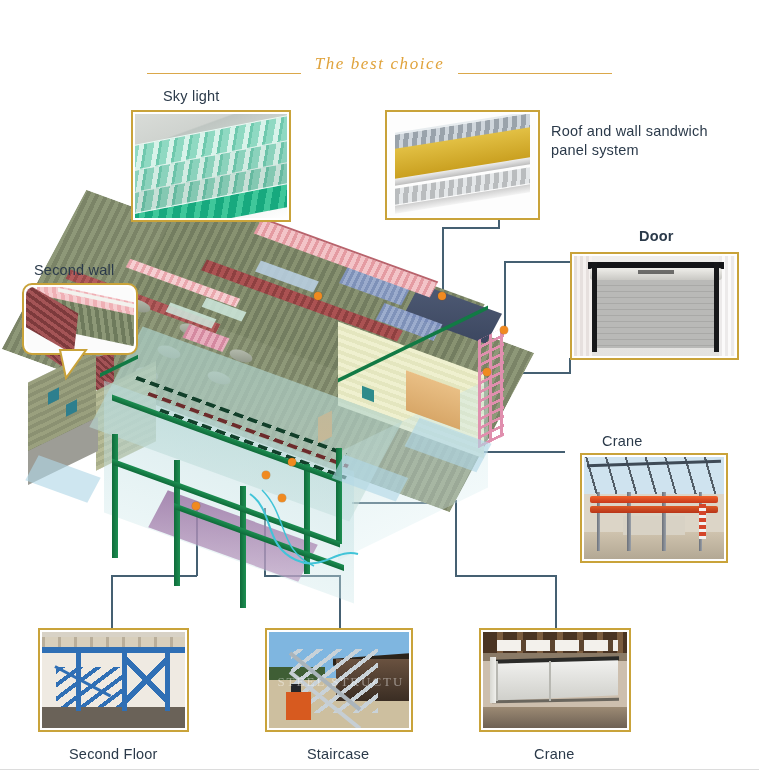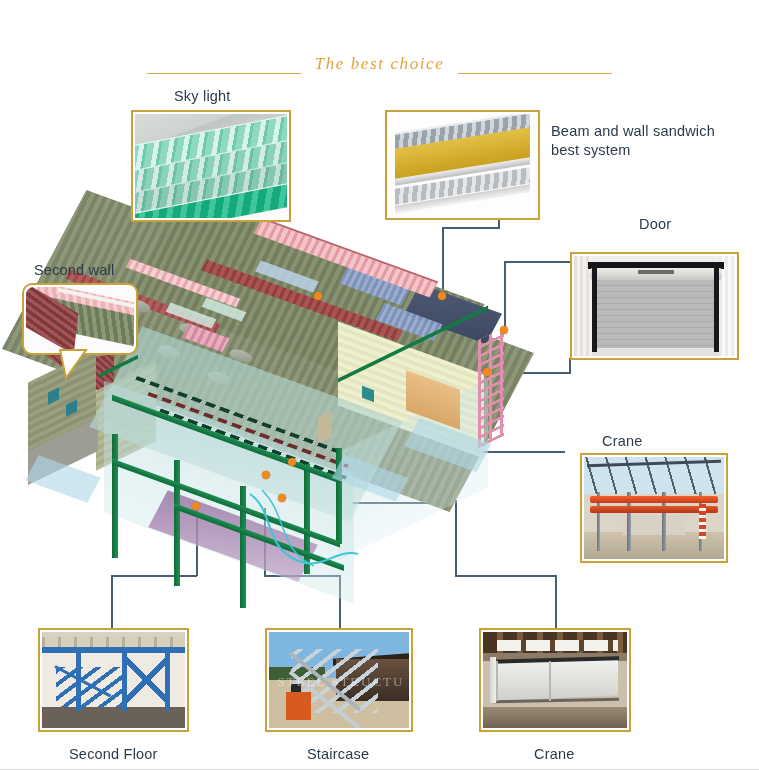--- a/index.html
+++ b/index.html
@@ -388,21 +388,21 @@
     <div class="dot" style="left:314px;top:292px;"></div>
     <div class="dot" style="left:438px;top:292px;"></div>
     <div class="dot" style="left:500px;top:326px;"></div>
     <div class="dot" style="left:483px;top:368px;"></div>
     <div class="dot" style="left:288px;top:458px;"></div>
     <div class="dot" style="left:262px;top:471px;"></div>
     <div class="dot" style="left:192px;top:502px;"></div>
     <div class="dot" style="left:278px;top:494px;"></div>
   </div>
 
-  <div class="cap" style="left:174px;top:88px;">Sky light</div>
+  <div class="cap" style="left:163px;top:88px;">Sky light</div>
   <div class="card" style="left:131px;top:110px;width:160px;height:112px;">
     <div class="ph">
       <div class="art-sky">
         <div class="sheet s1"></div>
           <div class="sheet s2"></div>
         <div class="sheet s3"></div>
           <div class="sheet s4"></div>
       </div>
     </div>
   </div>
@@ -412,40 +412,40 @@
       <div class="art-sw">
         <div class="lay top"></div>
           <div class="lay core"></div>
           <div class="lay mid"></div>
         <div class="lay bot"></div>
           <div class="lay sh"></div>
       </div>
     </div>
   </div>
   <div class="cap two" style="left:551px;top:122px;width:170px;">
-    <span>Beam and wall sandwich</span><br>
-    <span>best  system</span>
+    <span>Roof and wall sandwich</span><br>
+    <span>panel  system</span>
   </div>
 
   <div class="cap" style="left:34px;top:262px;">Second wall</div>
   <div class="card" style="left:22px;top:283px;width:116px;height:72px;border-radius:10px;">
     <div class="ph" style="background:#fff;border-radius:8px;">
       <div class="art-par">
         <div class="roof"></div>
           <div class="band"></div>
           <div class="wht"></div>
           <div class="fascia"></div>
       </div>
     </div>
   </div>
   <svg style="position:absolute;left:56px;top:348px;width:46px;height:34px;overflow:visible">
     <path d="M4 2 L30 2 L10 30 Z" fill="#ffffff" stroke="#c9a33a" stroke-width="2"></path>
   </svg>
 
-  <div class="cap" style="left:639px;top:216px;">Door</div>
+  <div class="cap" style="left:639px;top:228px;font-weight:bold;">Door</div>
   <div class="card" style="left:570px;top:252px;width:169px;height:108px;">
     <div class="ph">
       <div class="art-door">
         <div class="wallL"></div>
           <div class="wallR"></div>
         <div class="hdrbar"></div>
           <div class="roll"></div>
           <div class="brand"></div>
         <div class="jamb jl"></div>
           <div class="jamb jr"></div>

